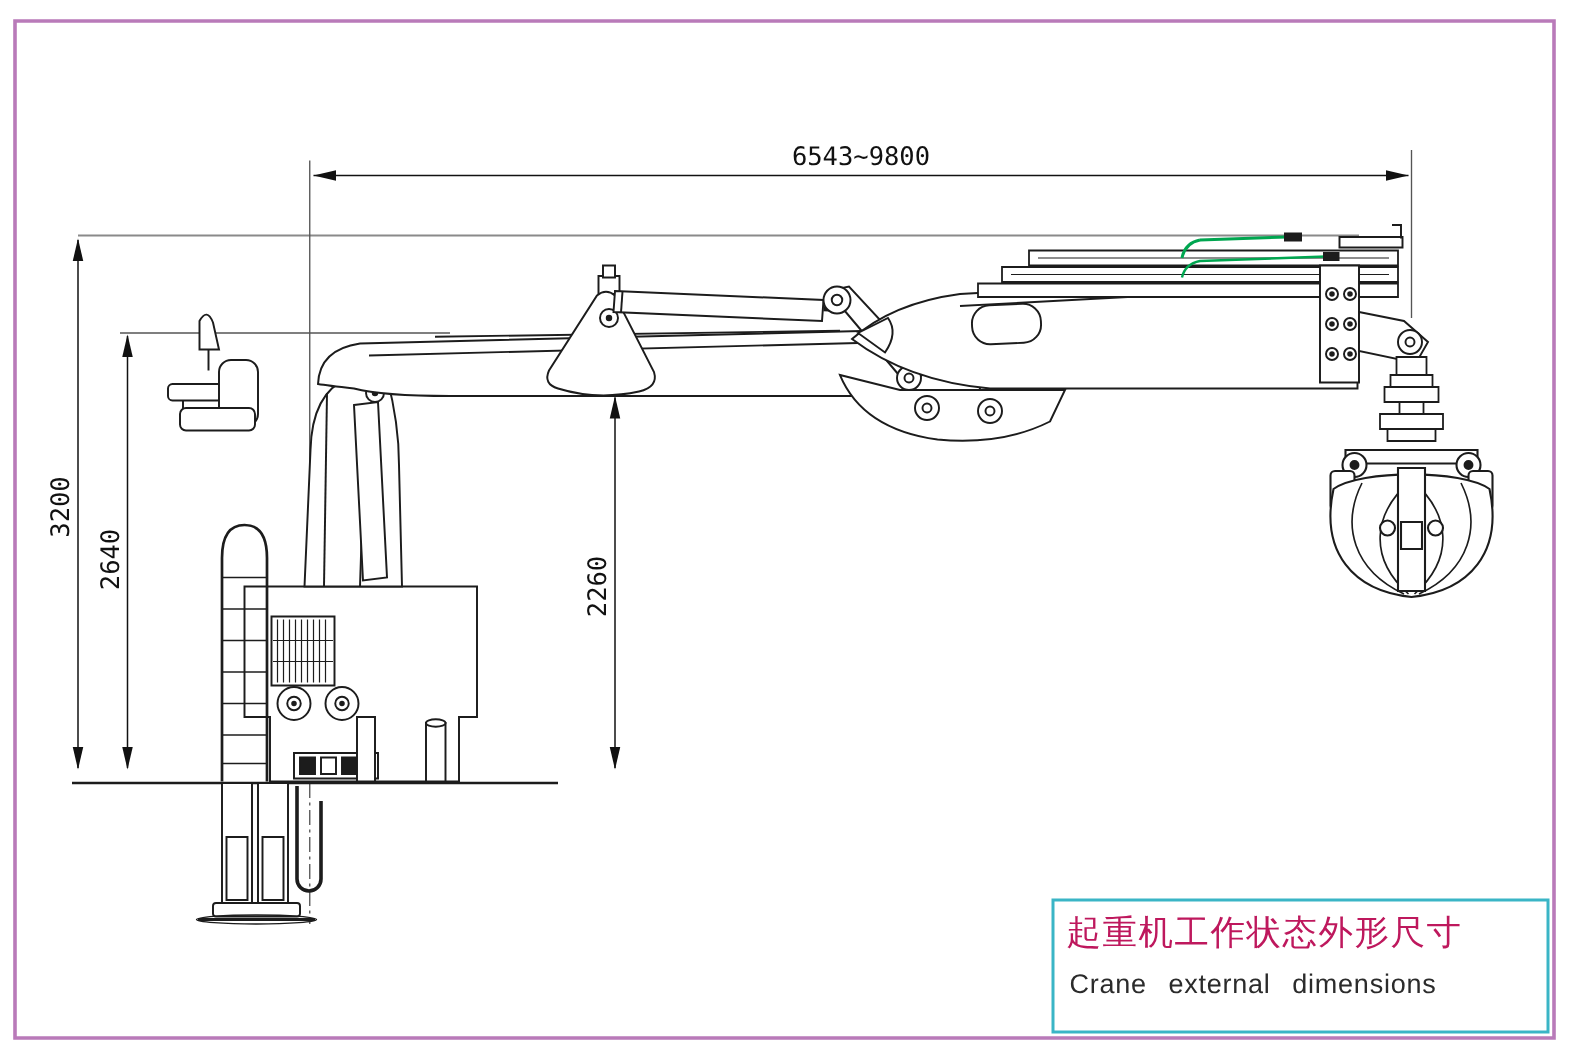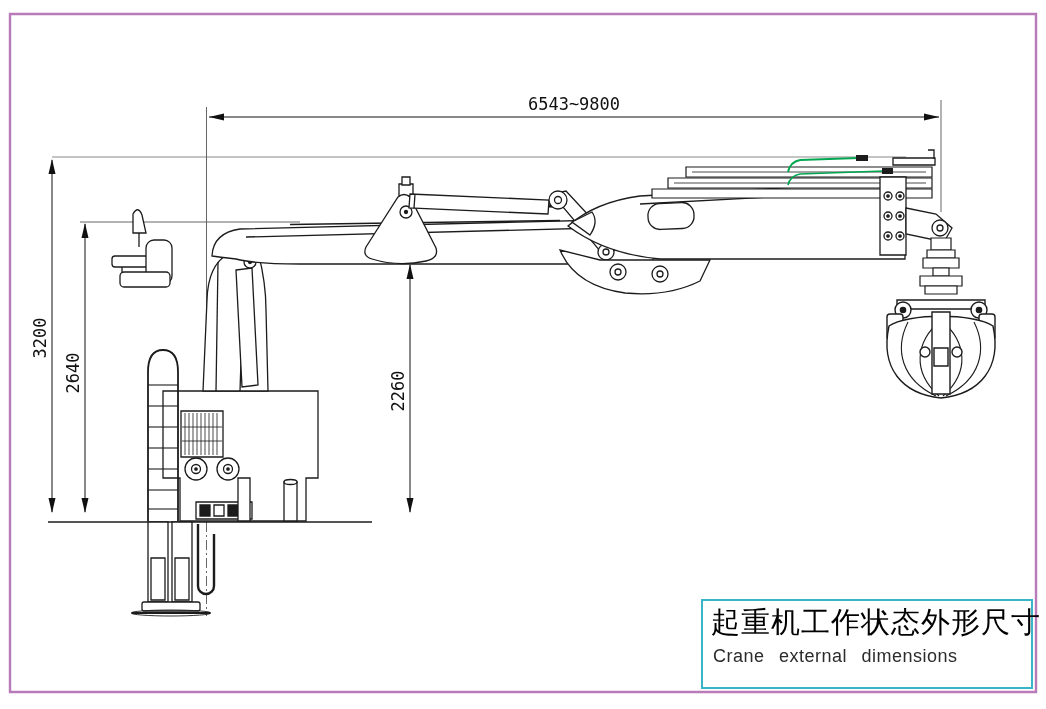--- a/index.html
+++ b/index.html
@@ -5,22 +5,22 @@
   html,body{margin:0;padding:0;background:#ffffff;}
   #page{position:relative;width:1046px;height:709px;background:#ffffff;overflow:hidden;
         font-family:"Liberation Sans",sans-serif;}
   #drawing{position:absolute;left:0;top:0;}
   
   #title-block{
     position:absolute;left:701px;top:599px;width:332px;height:90px;
     border:2px solid #3ab5c6;box-sizing:border-box;background:#ffffff;
   }
   #title-zh{
-    margin:3px 0 0 8px;font-size:29px;line-height:36px;letter-spacing:1px;
-    color:#000000;font-family:"DejaVu Sans",sans-serif;font-weight:400;white-space:nowrap;
+    margin:3px 0 0 8px;font-size:23px;line-height:36px;letter-spacing:1px;
+    color:#be185d;font-family:"DejaVu Sans",sans-serif;font-weight:400;white-space:nowrap;
   }
   #title-en{
     margin:2px 0 0 10px;font-size:18px;line-height:28px;color:#2b2b2b;
     font-family:"Liberation Sans",sans-serif;word-spacing:9px;letter-spacing:0.5px;white-space:nowrap;
   }
   .dim-text{font-family:"DejaVu Sans Mono","Liberation Mono",monospace;font-size:17px;fill:#111;}
   svg *{vector-effect:non-scaling-stroke;}
 </style>
 </head>
 <body>

